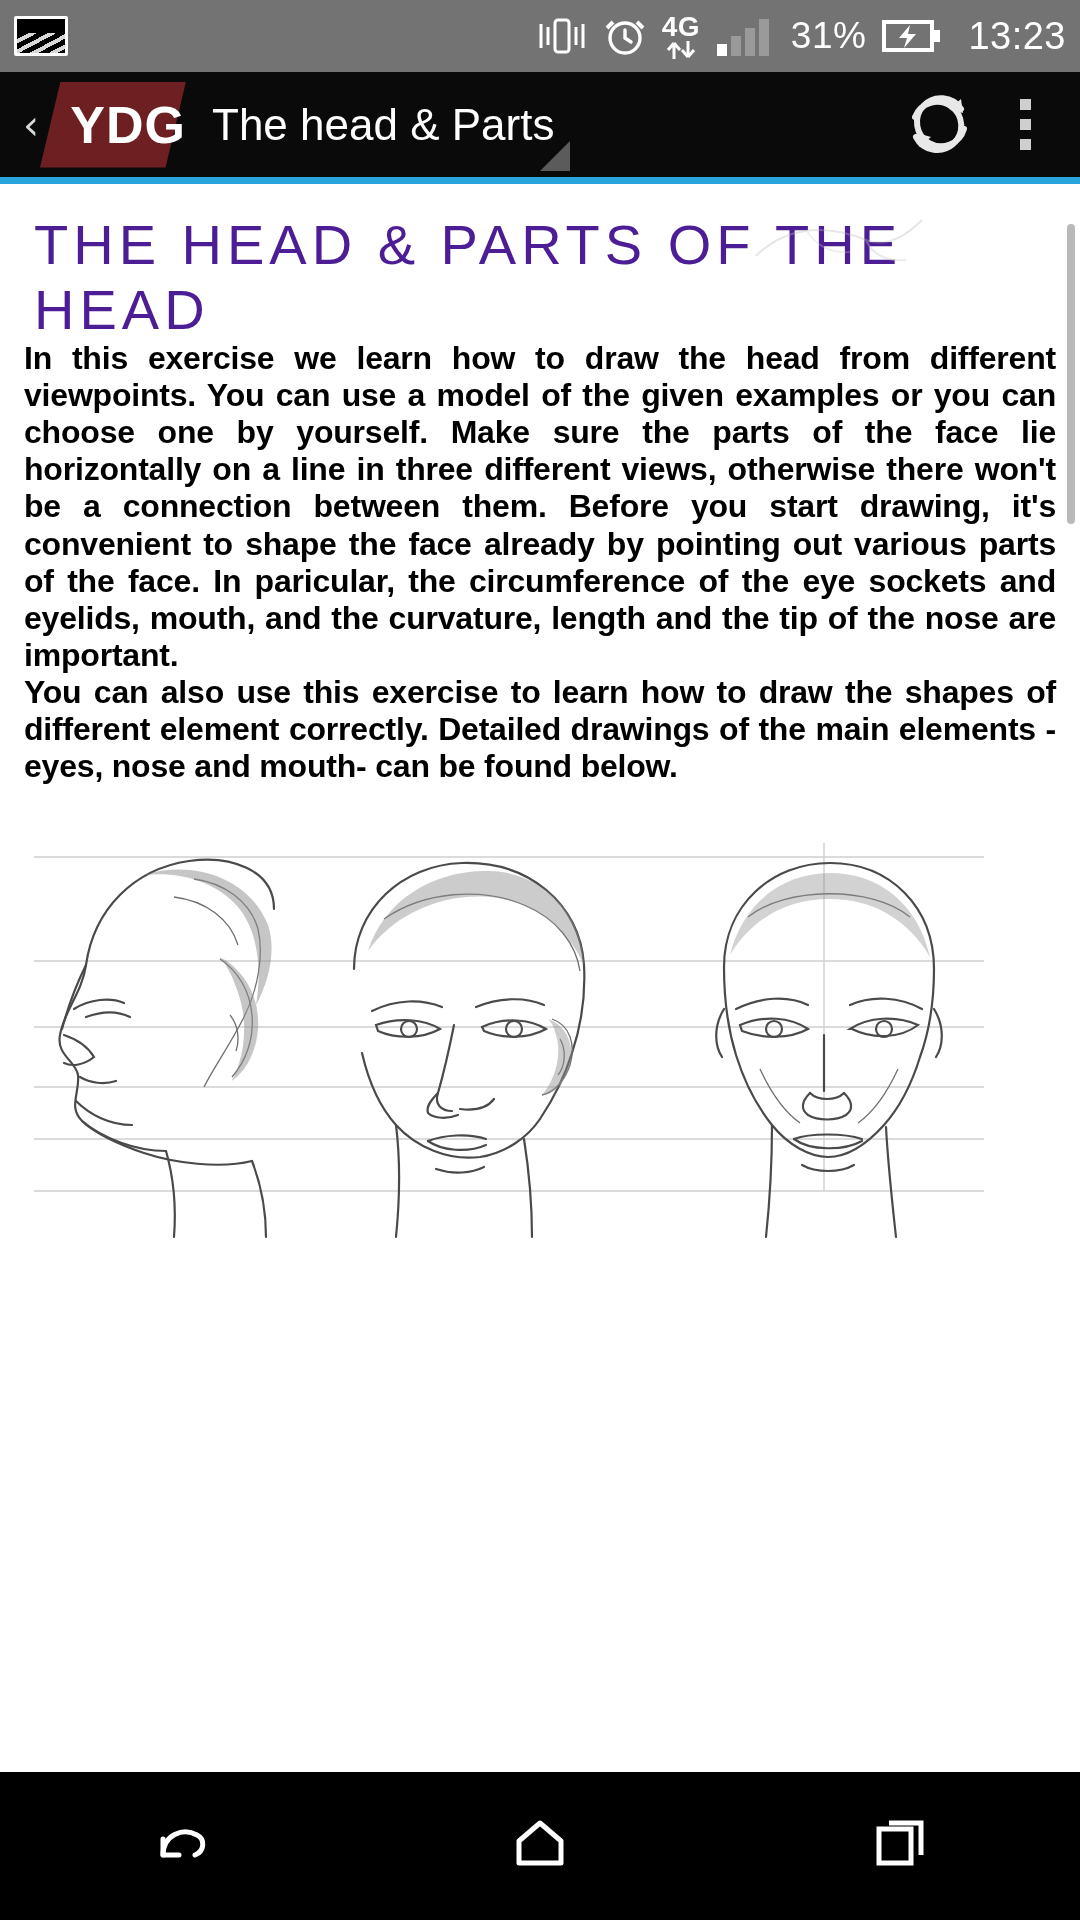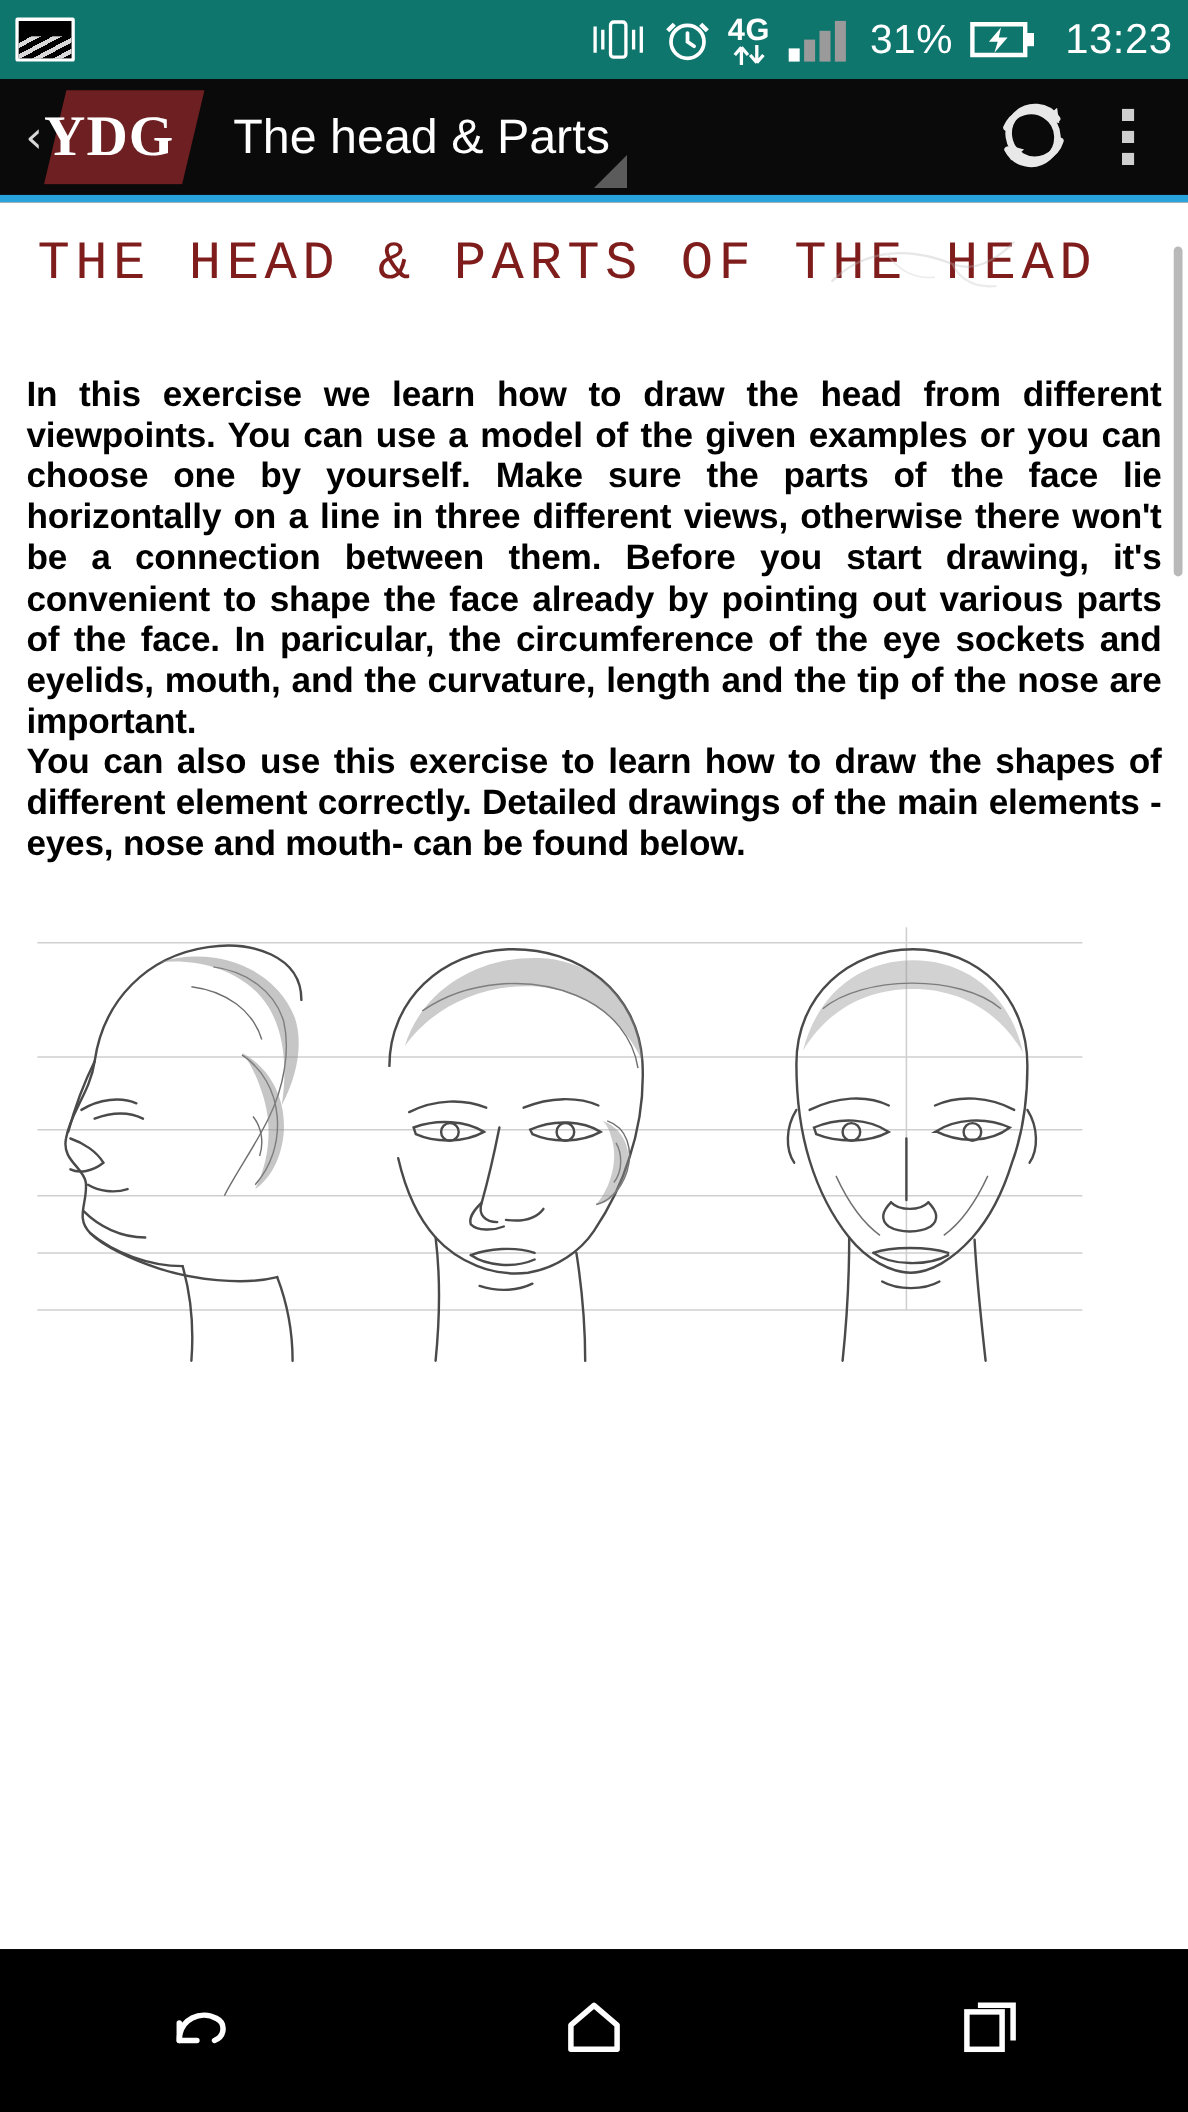--- a/index.html
+++ b/index.html
@@ -6,21 +6,21 @@
   html, body {
     width: 1080px; height: 1920px;
     background: #000;
     font-family: "Liberation Sans", sans-serif;
     overflow: hidden;
   }
   .screen { position: relative; width: 1080px; height: 1920px; background: #000; }
 
   
   .statusbar {
-    height: 72px; background: #0f766e; color: #fff;
+    height: 72px; background: #737373; color: #fff;
     display: flex; align-items: center; padding: 0 14px;
   }
   .sb-left { display: flex; align-items: center; gap: 10px; flex: 1; }
   .gallery-icon {
     width: 54px; height: 40px; border: 3px solid #fff; border-radius: 2px;
     position: relative; overflow: hidden; background: #000;
   }
   .gallery-icon:before {
     content: ""; position: absolute; left: 0; top: 14px; width: 100%; height: 26px;
     background: repeating-linear-gradient(-28deg, #fff 0 4px, #000 4px 9px);
@@ -36,21 +36,21 @@
   .appbar {
     height: 105px; background: #0a0a0a; display: flex; align-items: center;
     padding: 0 18px; position: relative;
   }
   .back-chevron {
     color: #d8d8d8; font-size: 40px; line-height: 1; width: 26px; text-align: center;
     font-family: "DejaVu Sans", sans-serif;
   }
   .logo-hex {
     position: relative; width: 146px; height: 86px; margin-left: -4px;
-    display: flex; align-items: center; justify-content: flex-start; font-family: Liberation Serif, serif;
+    display: flex; align-items: center; justify-content: flex-end;
   }
   .logo-hex .hexbg {
     position: absolute; inset: 0;
     background: #6d1f21;
     clip-path: polygon(14% 0%, 100% 0%, 86% 100%, 0% 100%);
   }
   .logo-hex span {
     position: relative; color: #fff; font-size: 52px; font-weight: 700; letter-spacing: 1px;
   }
   .appbar-title {
@@ -71,22 +71,22 @@
     background: #fff; overflow: hidden;
   }
   .scrollbar {
     position: absolute; right: 5px; top: 40px; width: 8px; height: 300px;
     background: #b9b9b9; border-radius: 4px;
   }
   .inner { padding: 26px 24px 0 24px; }
 
   .heading-img { position: relative; height: 110px; margin: 2px 0 18px 10px; }
   .heading-txt {
-    color: #7f1d1d; font-size: 49px; letter-spacing: 5px; font-weight: 400;
-    font-family: Liberation Mono, monospace;
+    color: #4c1d95; font-size: 56px; letter-spacing: 5px; font-weight: 400;
+    font-family: Liberation Sans, sans-serif;
   }
   .heading-sketch {
     position: absolute; right: 130px; top: -6px; width: 180px; height: 80px;
     opacity: .35;
   }
 
   .body-text {
     font-size: 32px; line-height: 1.16; color: #000; font-weight: 700;
     text-align: justify; letter-spacing: -0.2px;
   }

